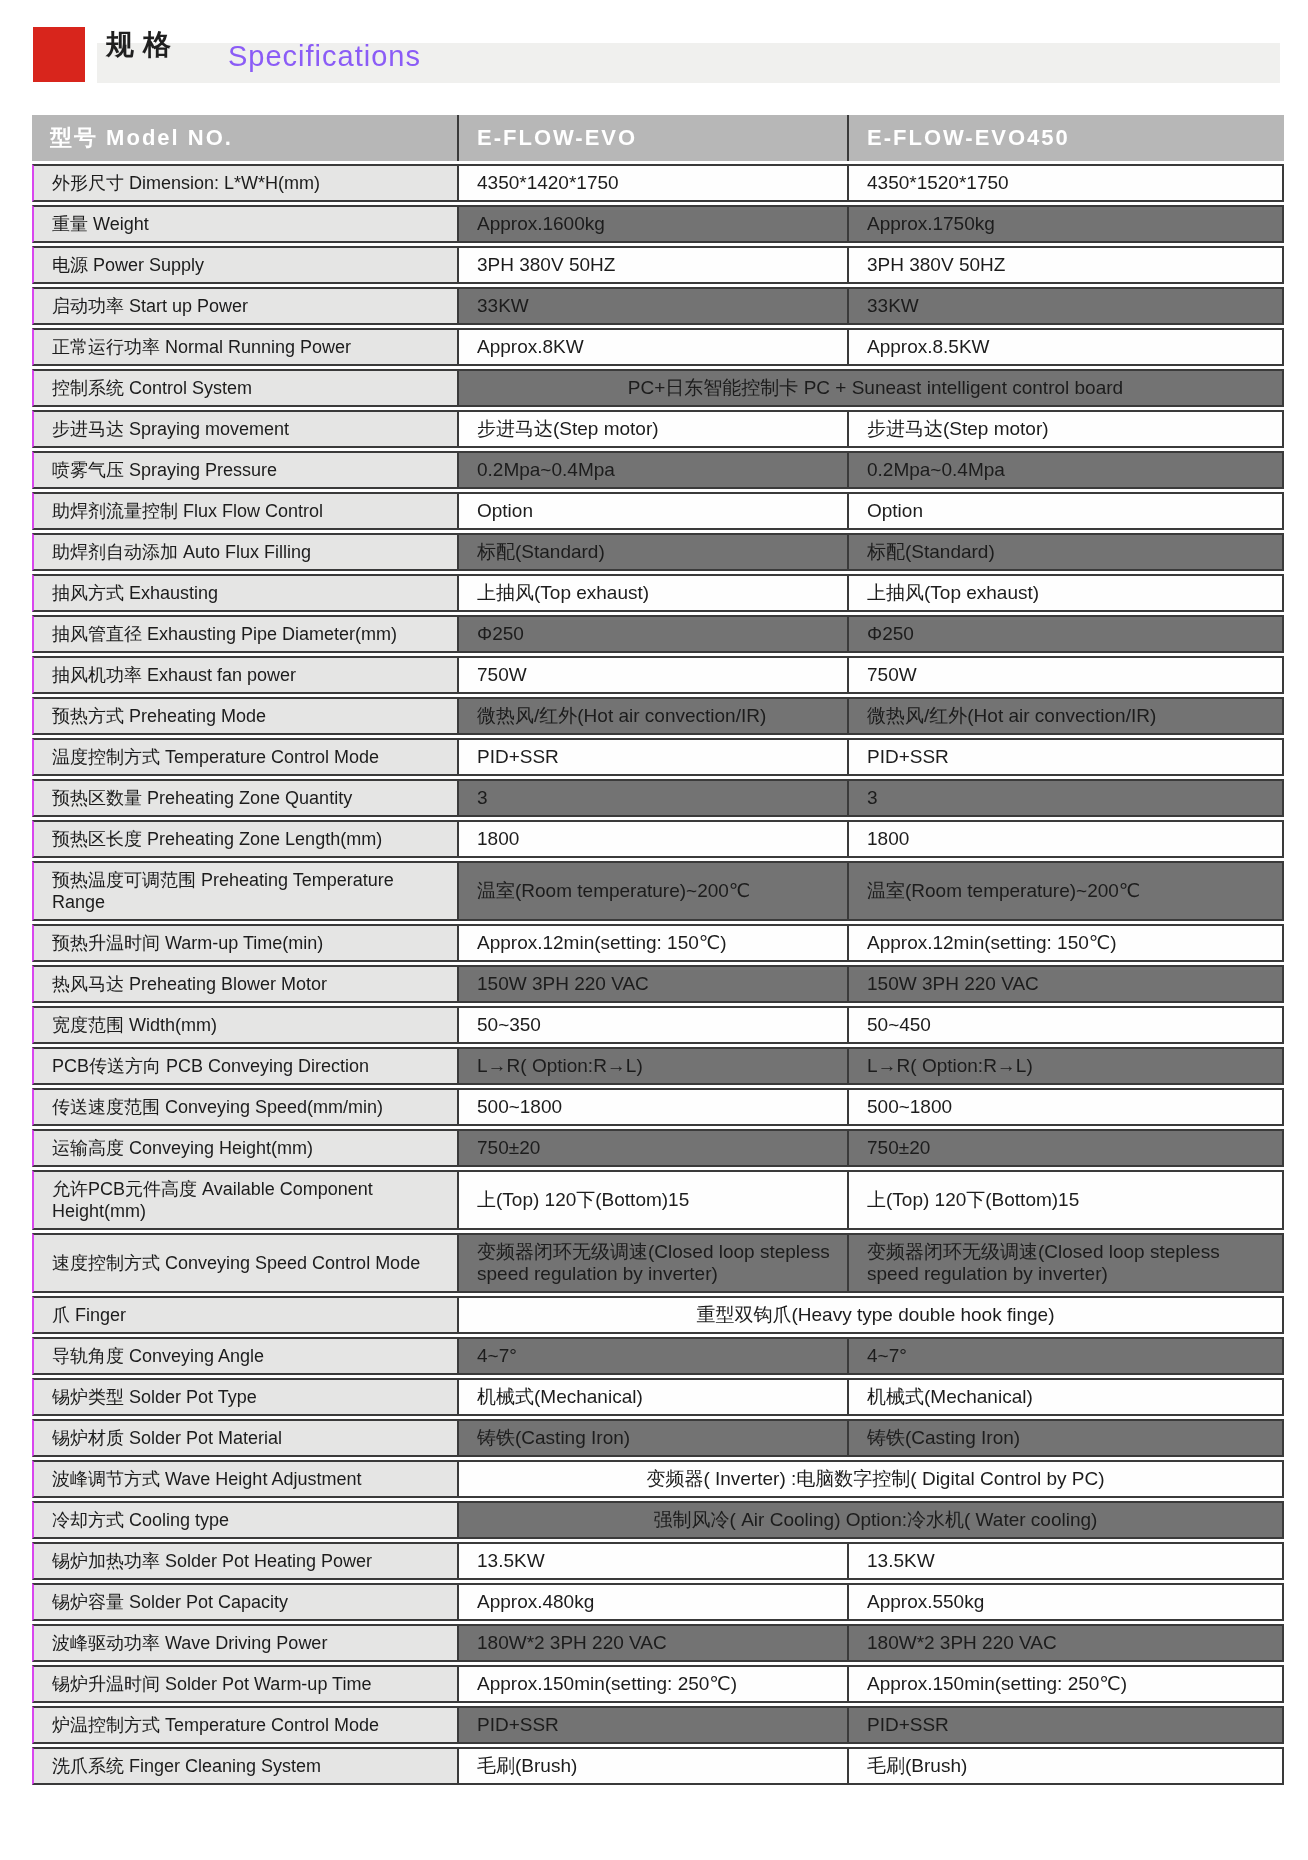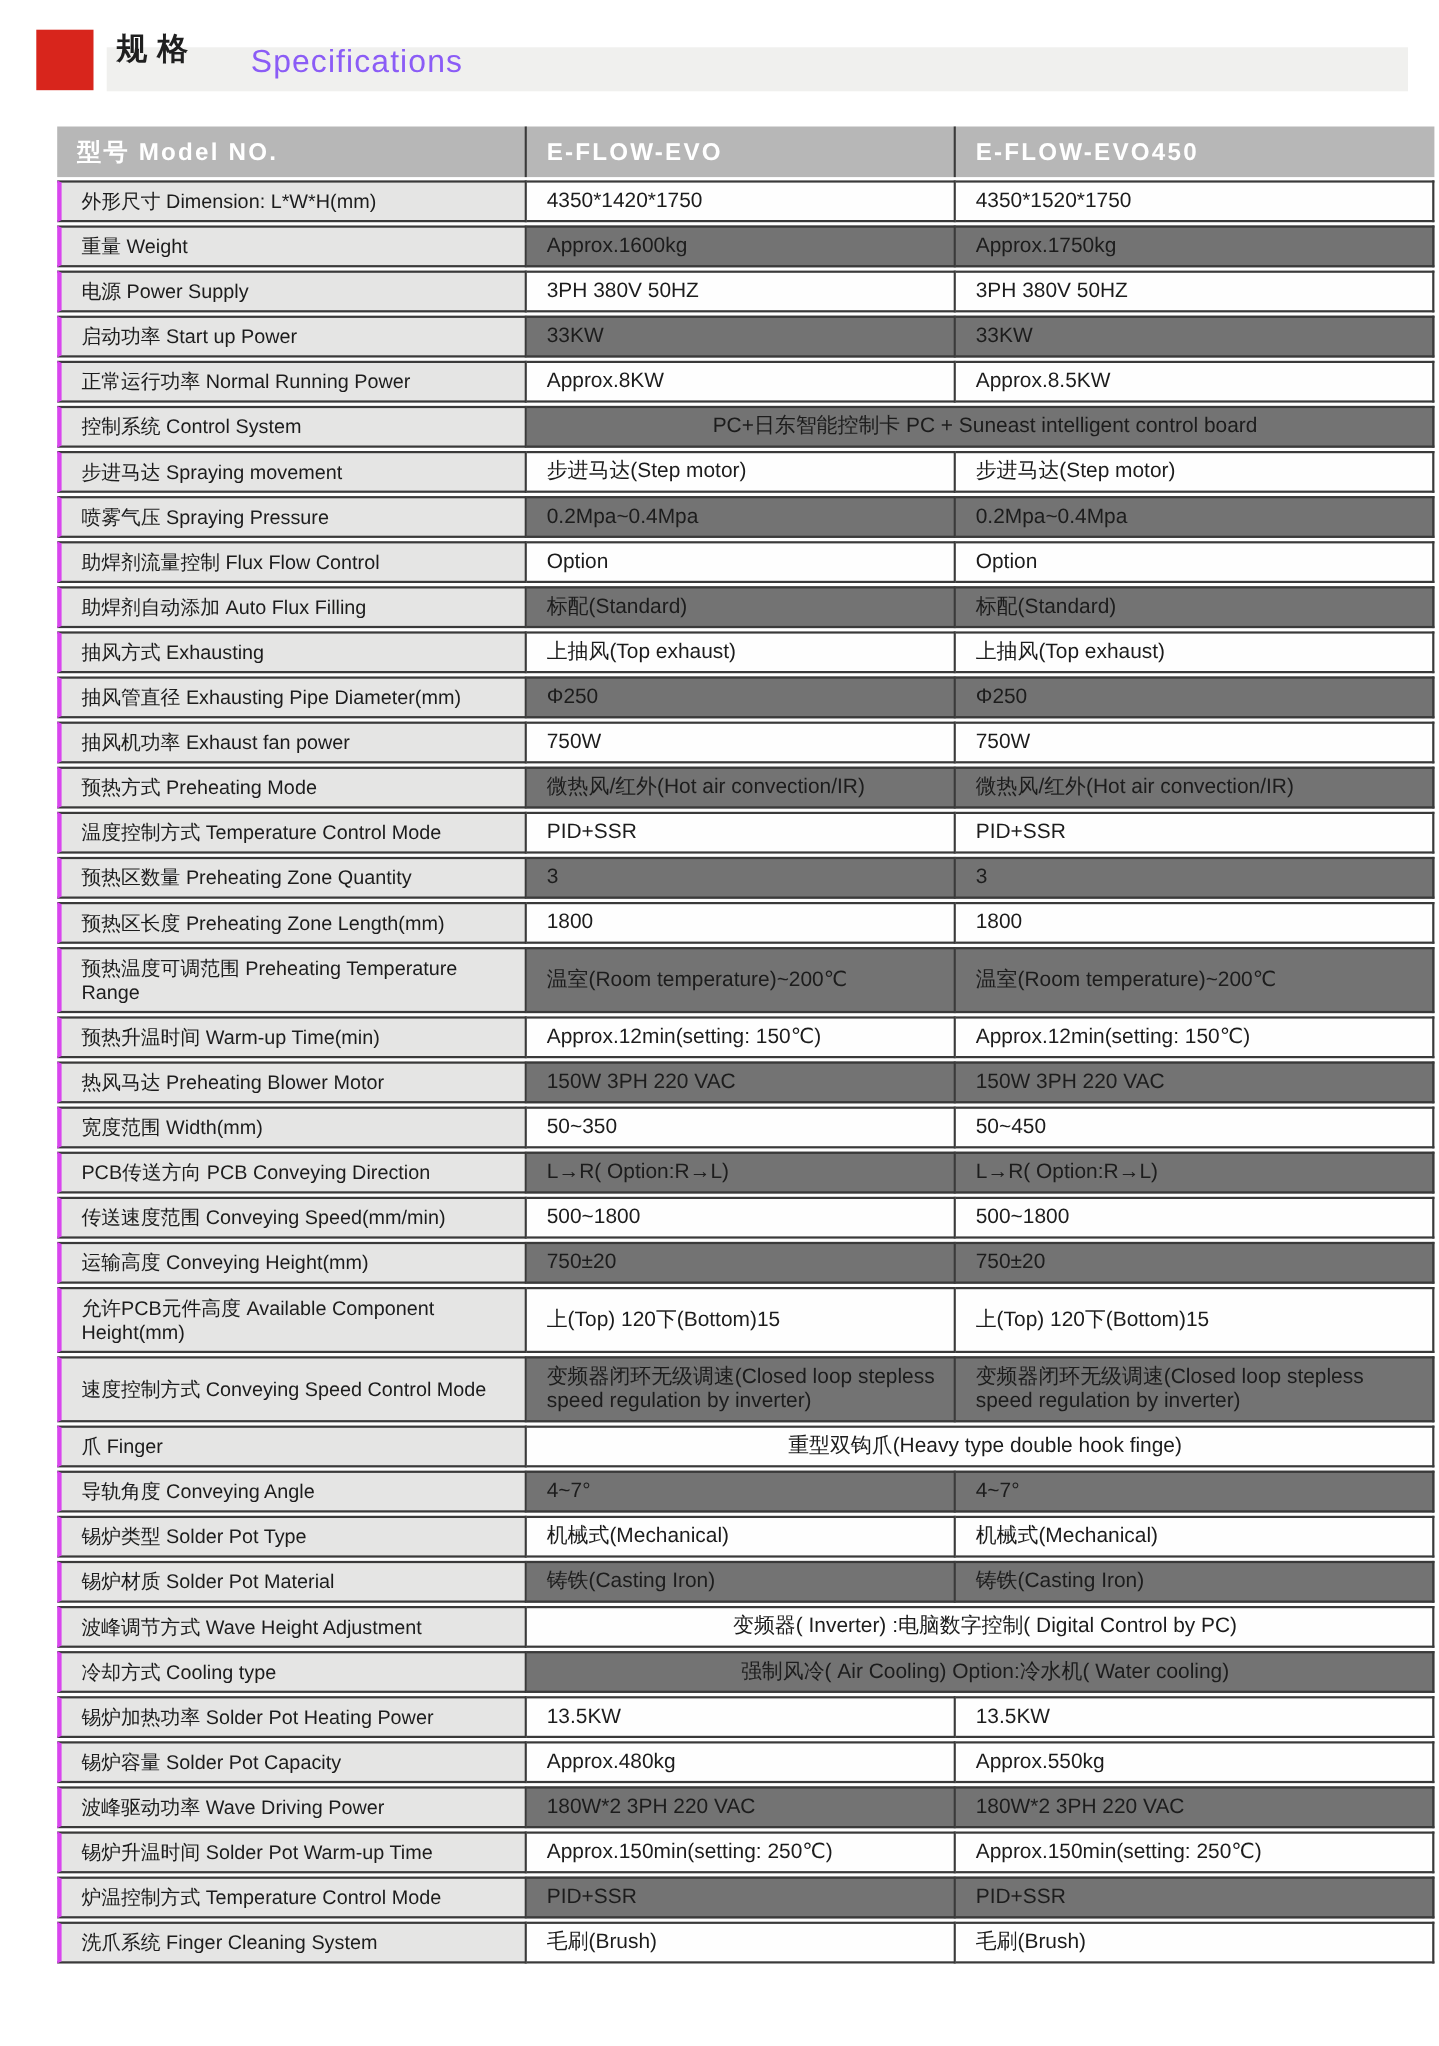--- a/index.html
+++ b/index.html
@@ -55,21 +55,20 @@
 
   
   table.spec-table {
     position: absolute;
     left: 32px;
     top: 112px;
     width: 1252px;
     border-collapse: separate;
     border-spacing: 0 3px;
     table-layout: fixed;
-    margin-left: 20px;
   }
   col.c-label { width: 427px; }
   col.c-v1    { width: 390px; }
   col.c-v2    { width: 435px; }
 
   th {
     background: #b7b7b7;
     color: #ffffff;
     font-size: 22px;
     font-weight: bold;
@@ -84,21 +83,21 @@
 
   td {
     border-top: 2px solid #3a3a3a;
     border-bottom: 2px solid #3a3a3a;
     border-right: 2px solid #3a3a3a;
     padding: 6px 8px 6px 18px;
     font-size: 19px;
     line-height: 22px;
     vertical-align: middle;
   }
-  td:first-child { border-left: 4px solid #d946ef; }
+  td:first-child { border-left: 2px solid #d946ef; }
 
   td.label-cell {
     background: #e5e5e4;
     font-size: 18px;
     letter-spacing: 0;
   }
   tr.stripe-white td.value-cell { background: #fefefe; }
   tr.stripe-gray  td.value-cell { background: #737373; }
 
   td.span-cell { text-align: center; }

